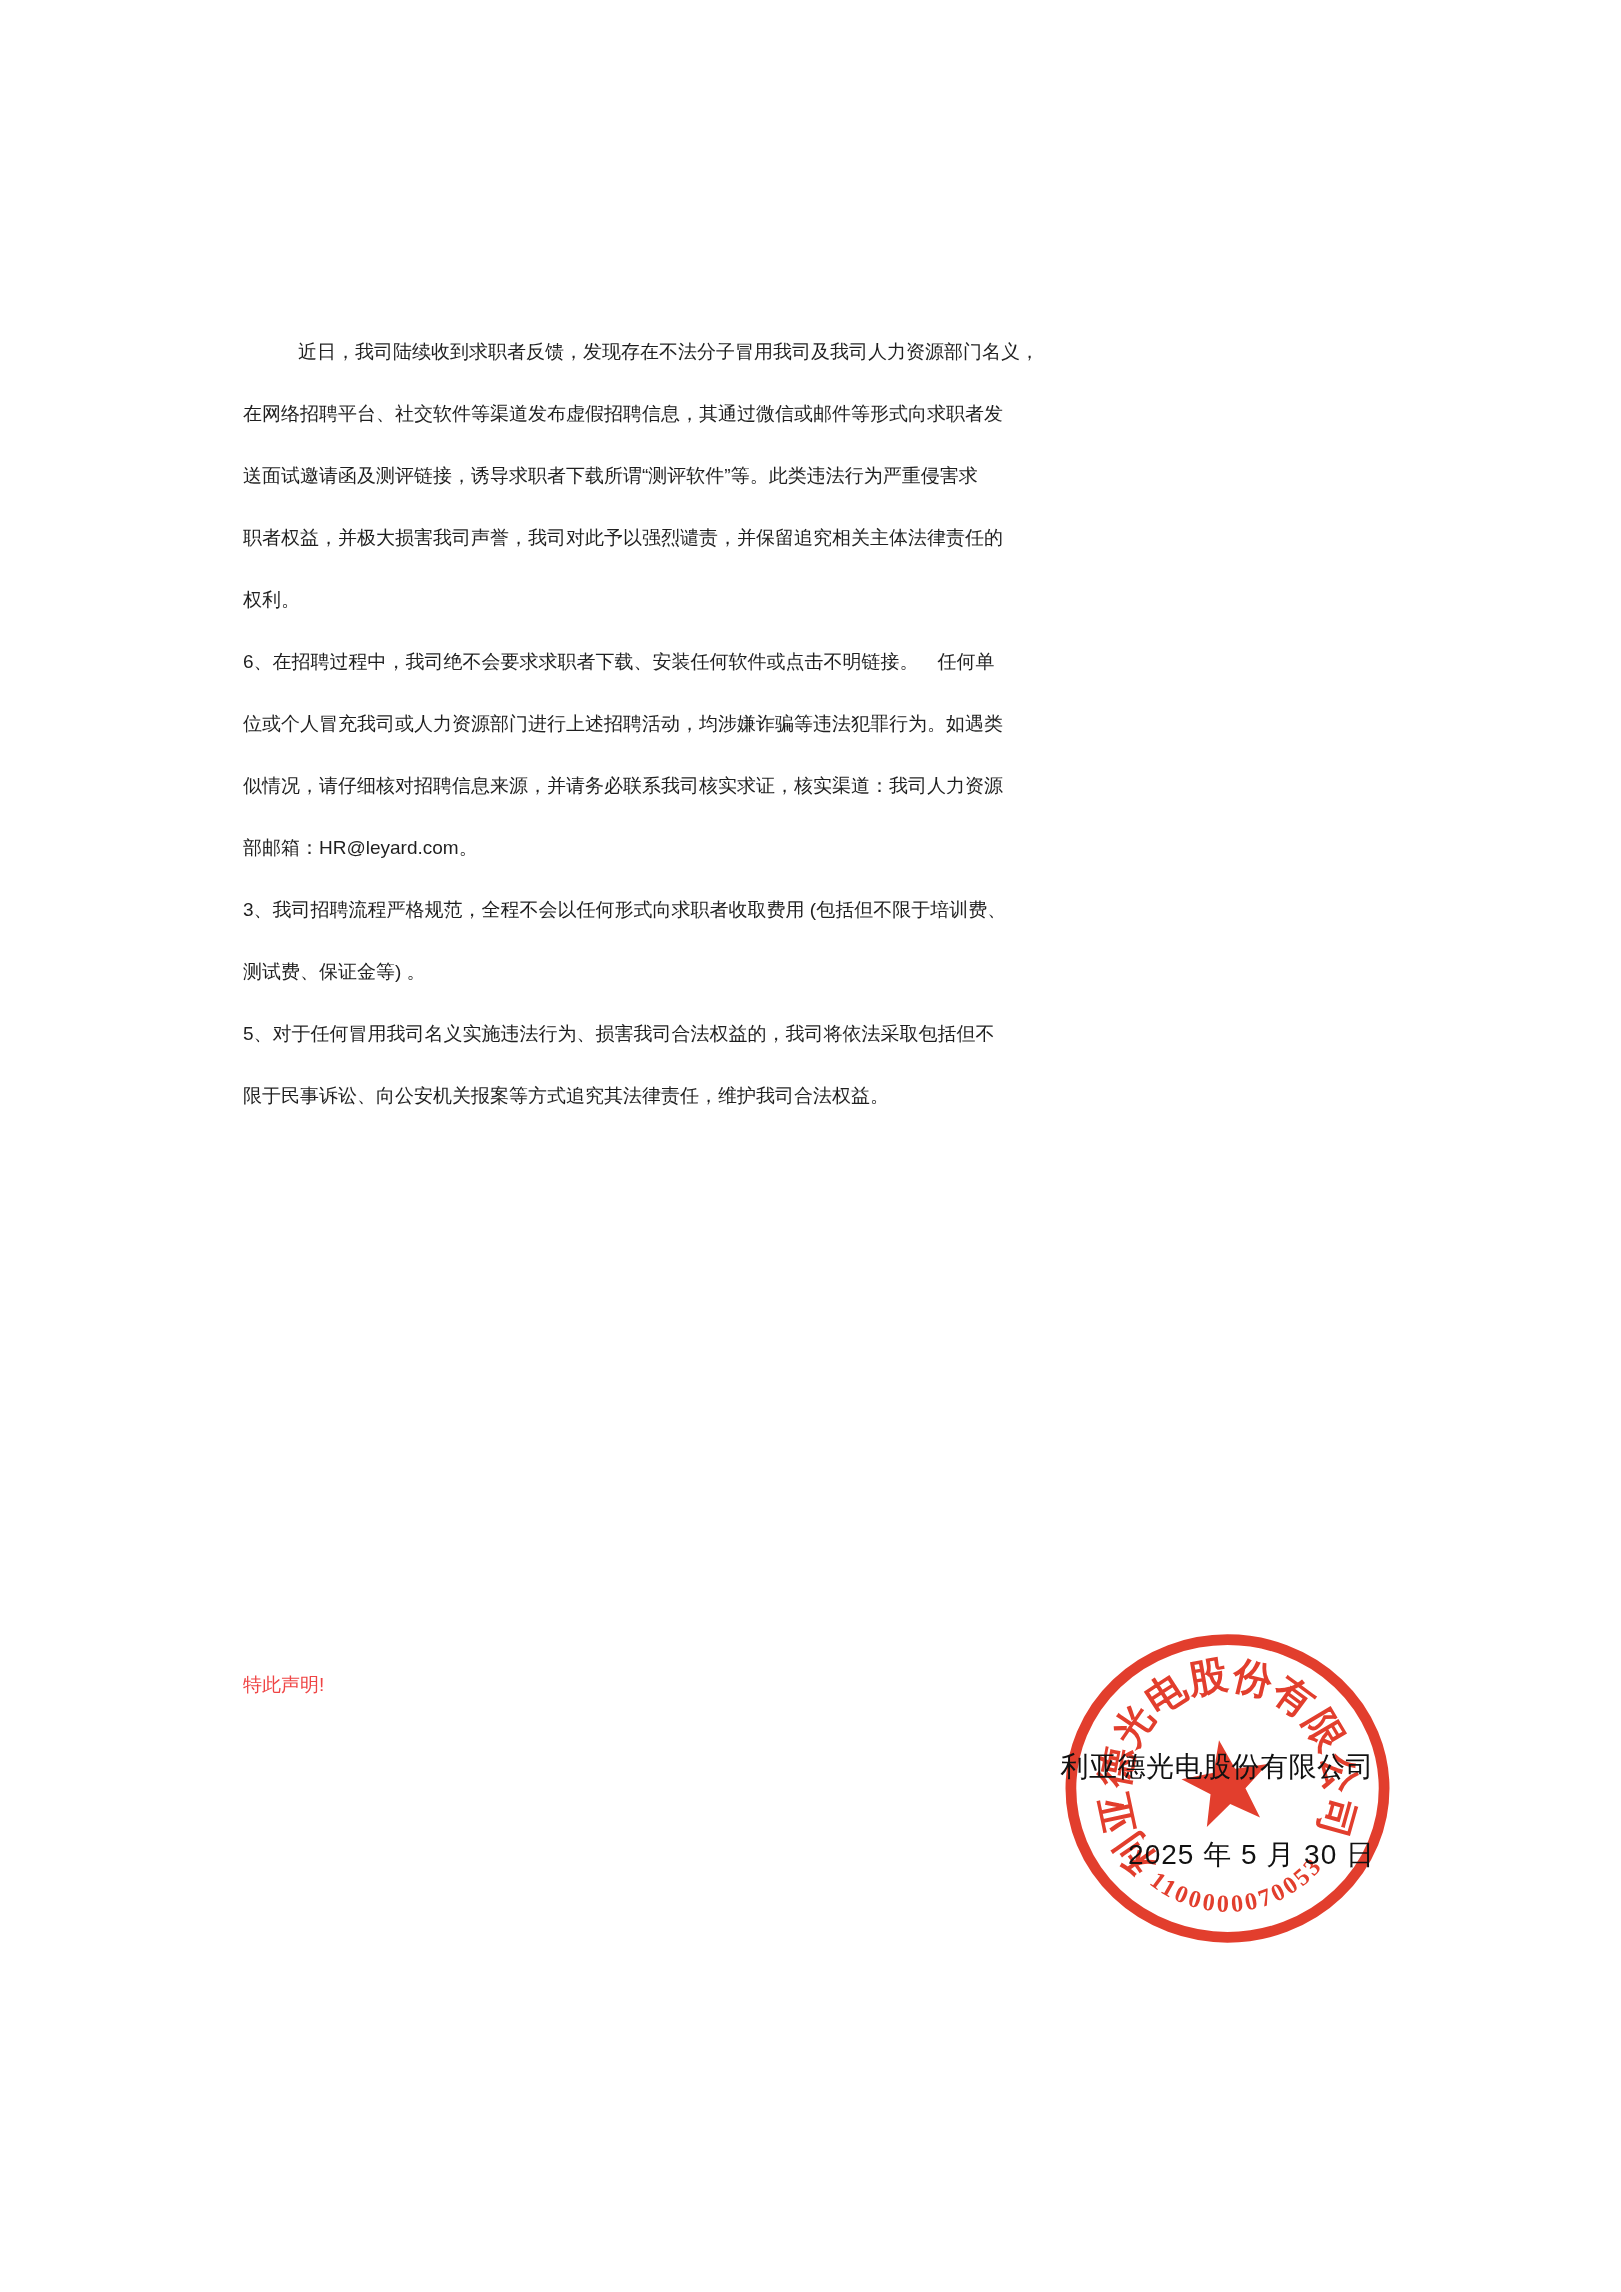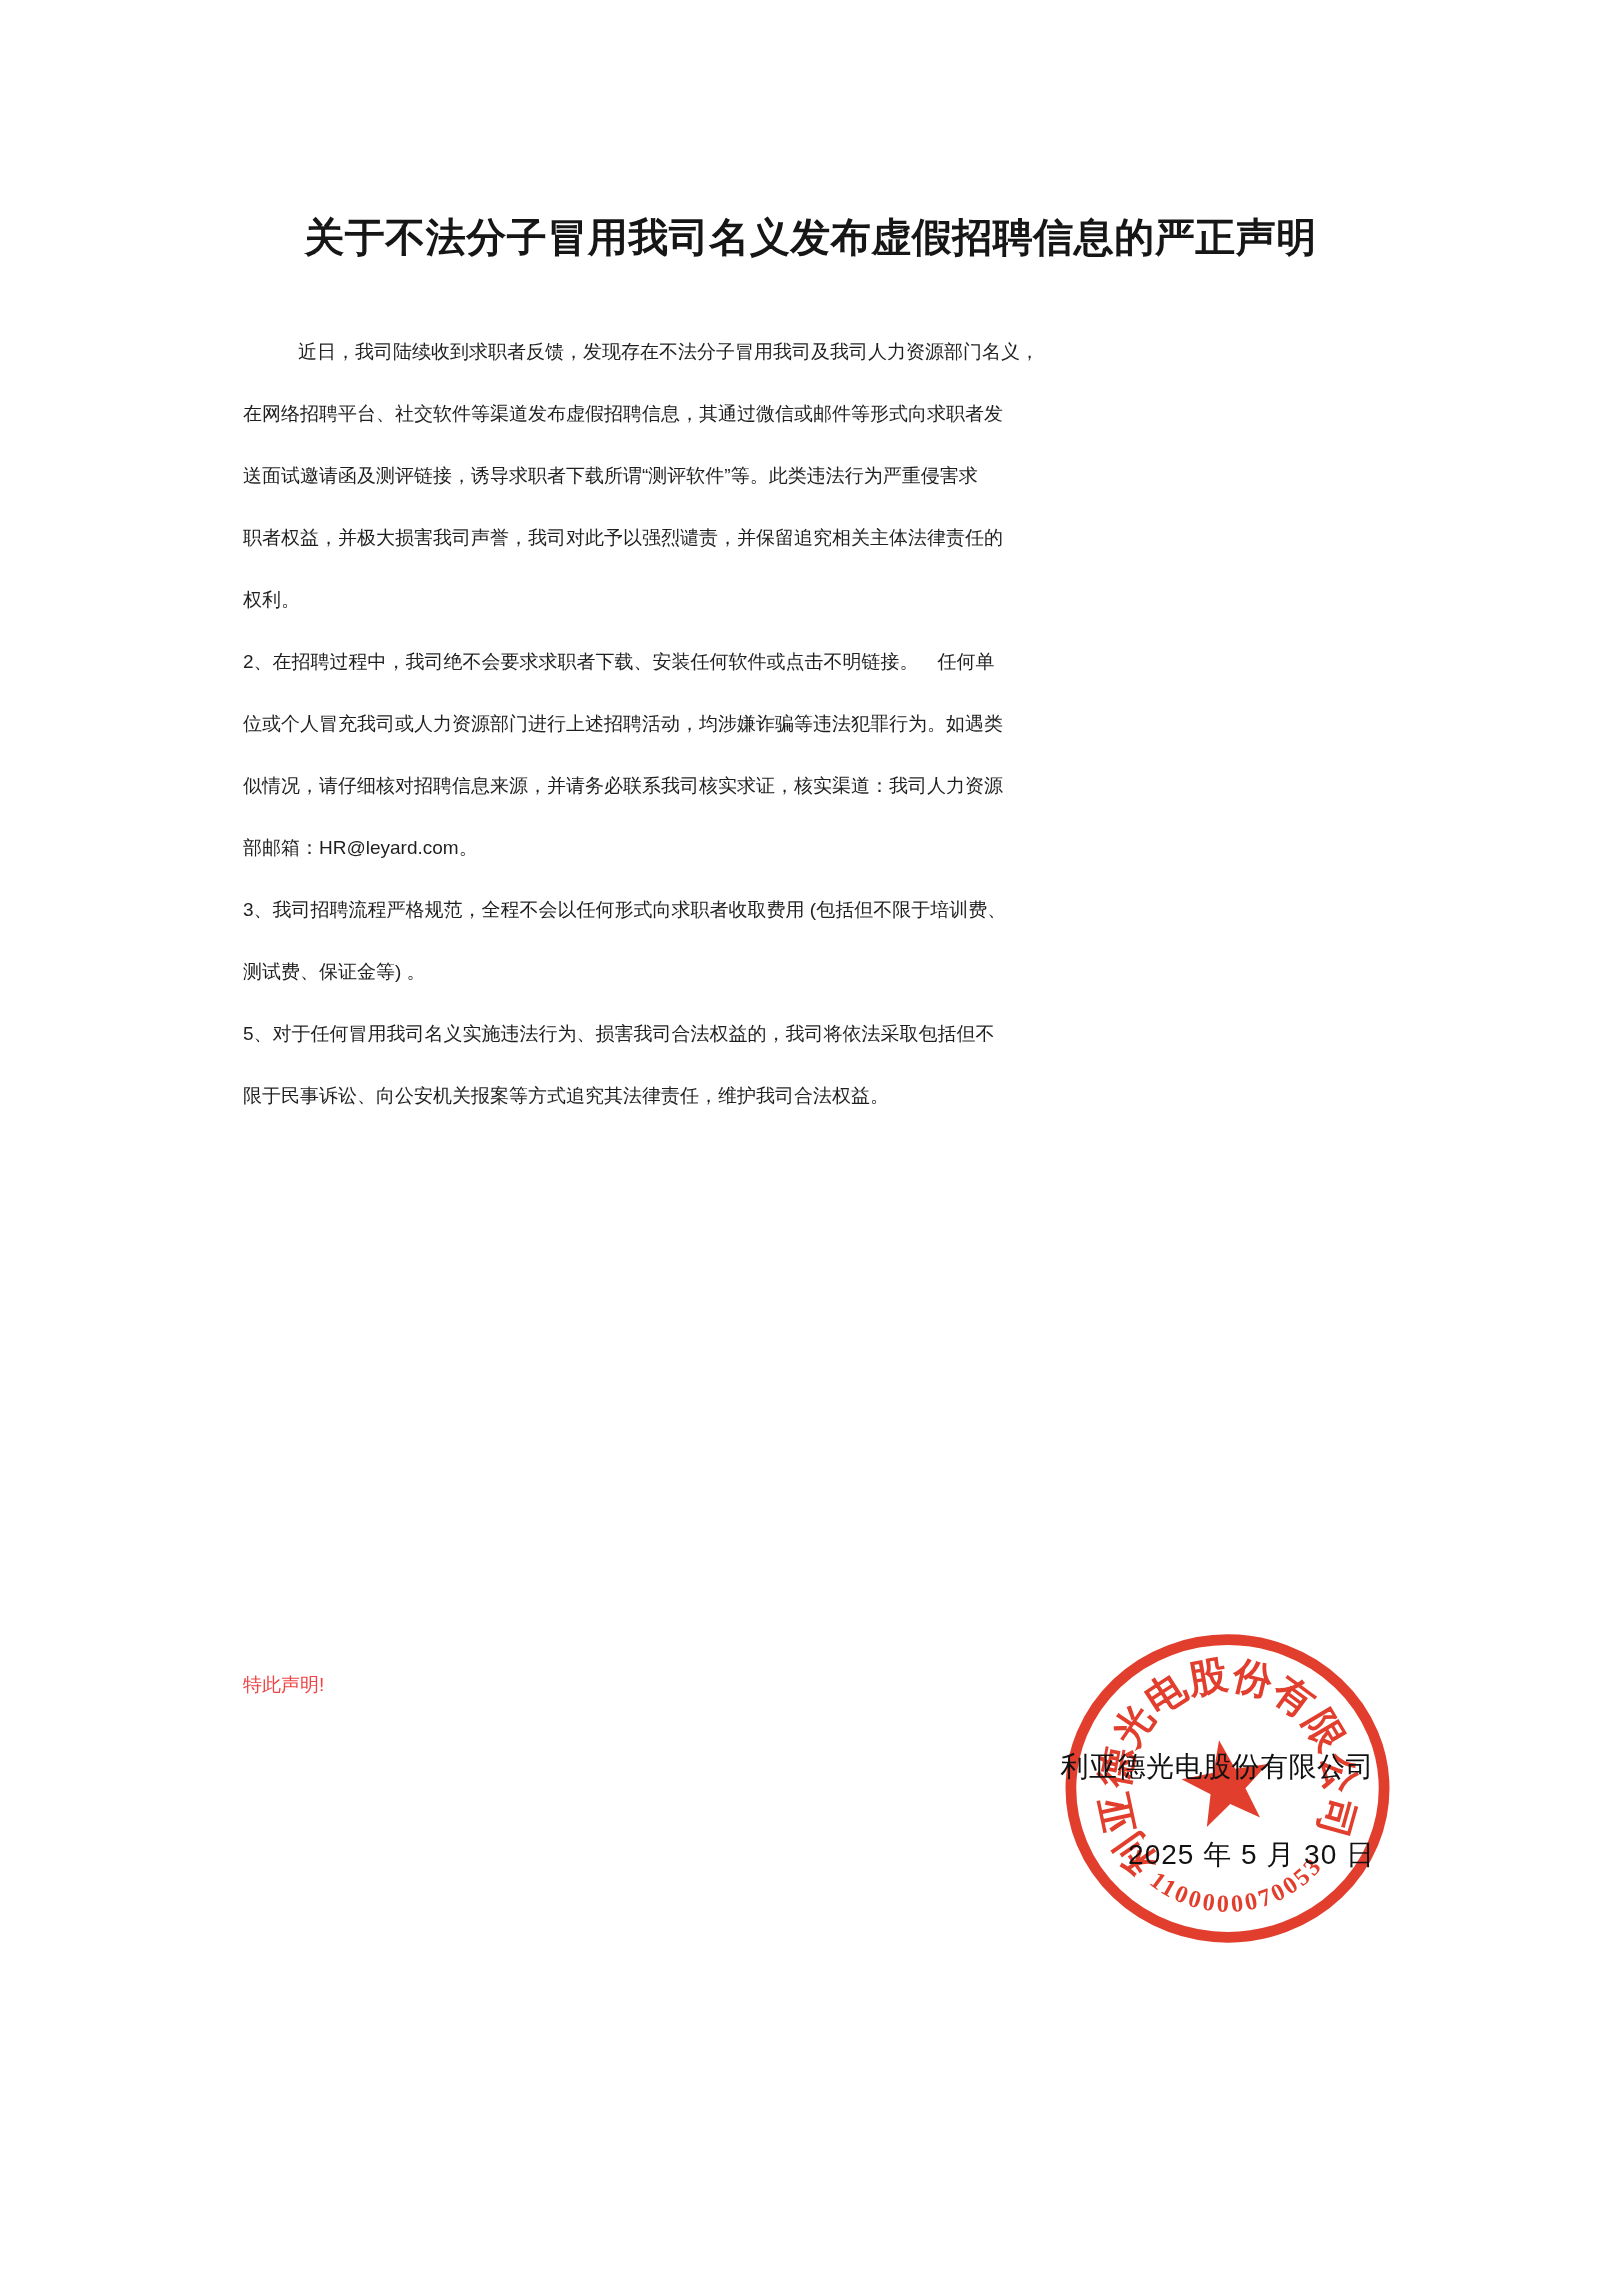--- a/index.html
+++ b/index.html
@@ -81,29 +81,28 @@
     font-size:25px;
     font-weight:bold;
     letter-spacing:3px;
   }
 </style>
 </head>
 <body>
 
 <div class="page">
 
-  <div class="doc-title">关于不法分子冒用我司名义发布虚假招聘信息的严正声明</div>
 
   <div class="body-text">
     <p class="intro">近日，我司陆续收到求职者反馈，发现存在不法分子冒用我司及我司人力资源部门名义，
 在网络招聘平台、社交软件等渠道发布虚假招聘信息，其通过微信或邮件等形式向求职者发
 送面试邀请函及测评链接，诱导求职者下载所谓“测评软件”等。此类违法行为严重侵害求
 职者权益，并极大损害我司声誉，我司对此予以强烈谴责，并保留追究相关主体法律责任的
 权利。</p>
-    <p>2、在招聘过程中，我司绝不会要求求职者下载、安装任何软件或点击不明链接。　任何单
+    <p>6、在招聘过程中，我司绝不会要求求职者下载、安装任何软件或点击不明链接。　任何单
 位或个人冒充我司或人力资源部门进行上述招聘活动，均涉嫌诈骗等违法犯罪行为。如遇类
 似情况，请仔细核对招聘信息来源，并请务必联系我司核实求证，核实渠道：我司人力资源
 部邮箱：HR@leyard.com。</p>
     <p>3、我司招聘流程严格规范，全程不会以任何形式向求职者收取费用 (包括但不限于培训费、
 测试费、保证金等) 。</p>
     <p>5、对于任何冒用我司名义实施违法行为、损害我司合法权益的，我司将依法采取包括但不
 限于民事诉讼、向公安机关报案等方式追究其法律责任，维护我司合法权益。</p>
   </div>
 
   <div class="closing">特此声明!</div>

